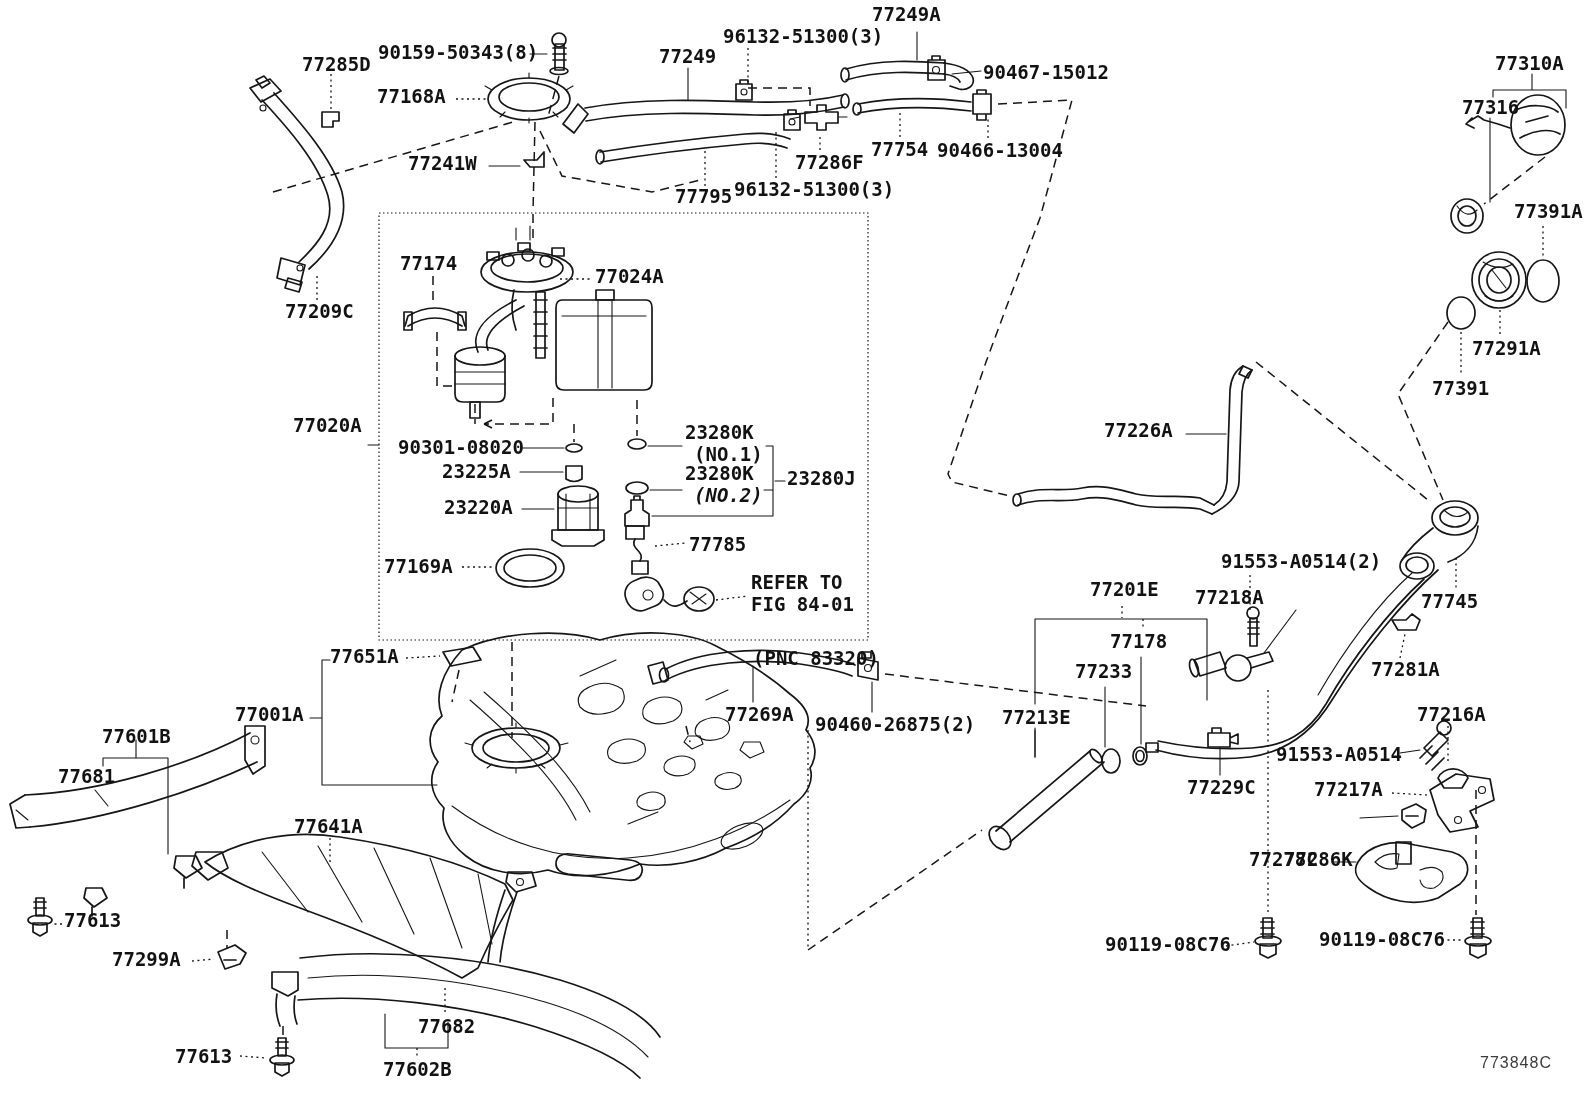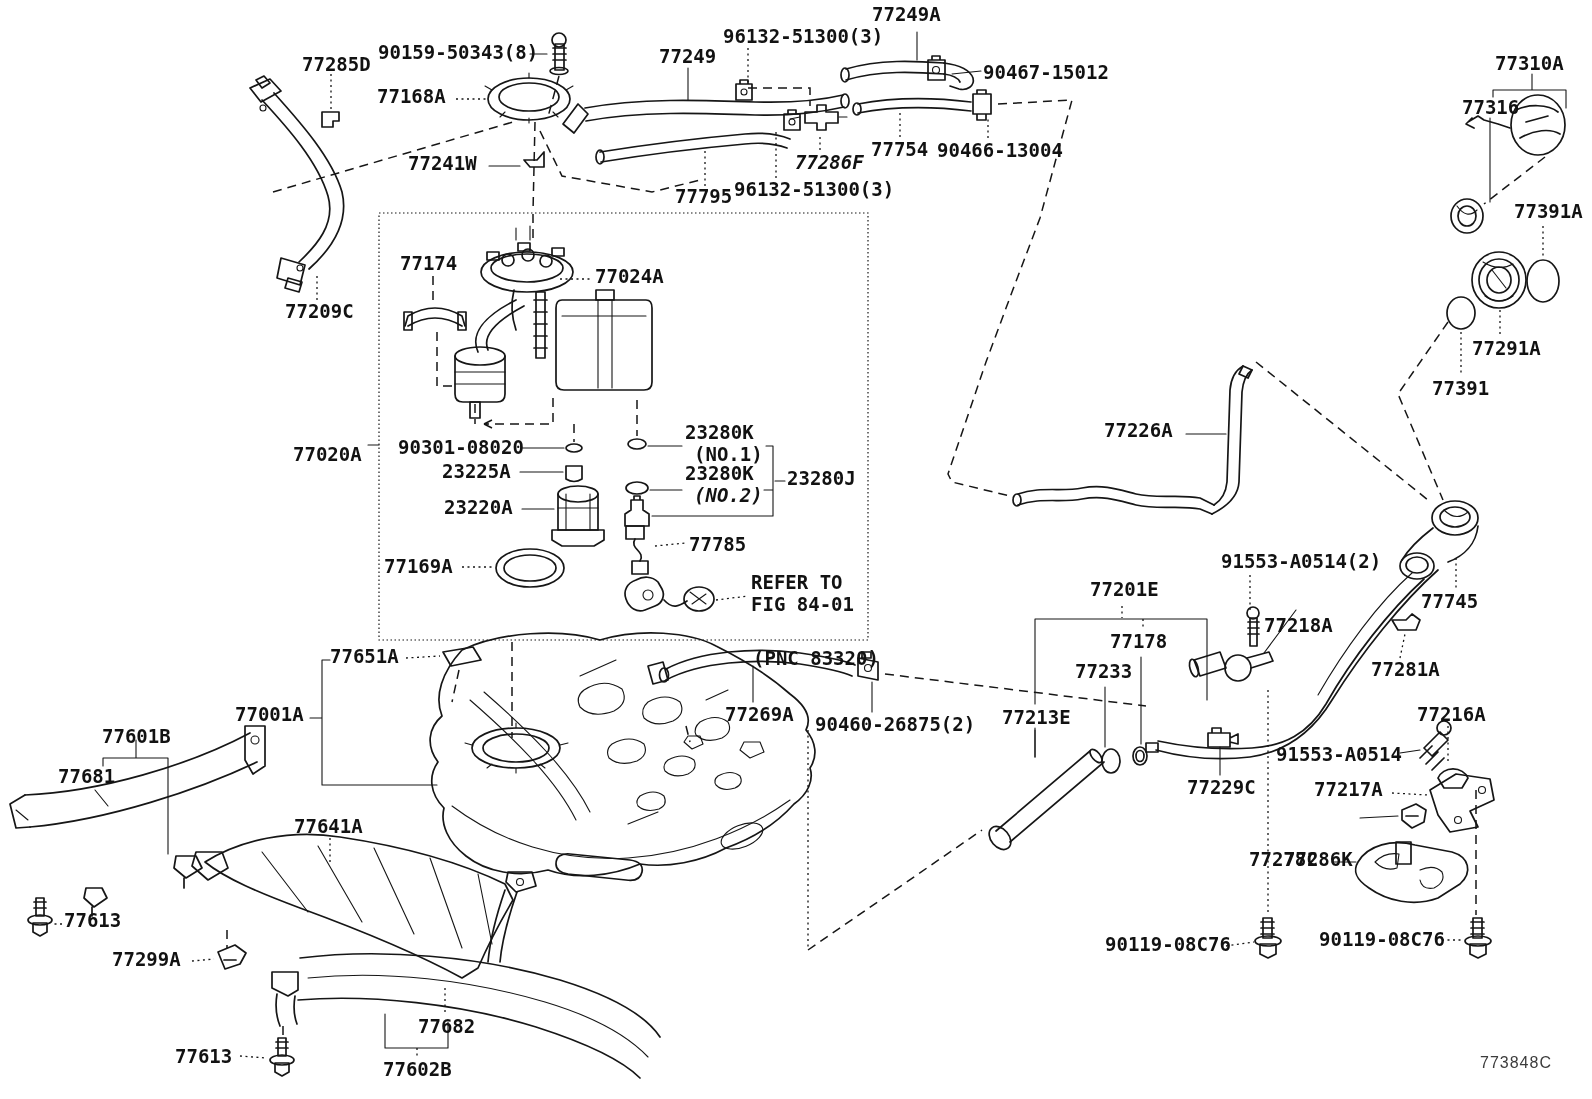--- a/index.html
+++ b/index.html
@@ -359,53 +359,53 @@
 
   <div id="labels">
       <div class="part-label" style="left: 302px; top: 54px;">77285D</div>
       <div class="part-label" style="left: 378px; top: 42px;">90159-50343(8)</div>
       <div class="part-label" style="left: 377px; top: 86px;">77168A</div>
       <div class="part-label" style="left: 408px; top: 153px;">77241W</div>
       <div class="part-label" style="left: 659px; top: 46px;">77249</div>
       <div class="part-label" style="left: 723px; top: 26px;">96132-51300(3)</div>
       <div class="part-label" style="left: 872px; top: 4px;">77249A</div>
       <div class="part-label" style="left: 983px; top: 62px;">90467-15012</div>
-      <div class="part-label" style="left: 795px; top: 152px; font-style: italic;">77286F</div>
+      <div class="part-label" style="left: 795px; top: 152px;">77286F</div>
       <div class="part-label" style="left: 871px; top: 139px;">77754</div>
       <div class="part-label" style="left: 937px; top: 140px;">90466-13004</div>
       <div class="part-label" style="left: 734px; top: 179px;">96132-51300(3)</div>
       <div class="part-label" style="left: 675px; top: 186px;">77795</div>
       <div class="part-label" style="left: 1495px; top: 53px;">77310A</div>
       <div class="part-label" style="left: 1462px; top: 97px;">77316</div>
       <div class="part-label" style="left: 1514px; top: 201px;">77391A</div>
       <div class="part-label" style="left: 1472px; top: 338px;">77291A</div>
       <div class="part-label" style="left: 1432px; top: 378px;">77391</div>
       <div class="part-label" style="left: 285px; top: 301px;">77209C</div>
       <div class="part-label" style="left: 400px; top: 253px;">77174</div>
       <div class="part-label" style="left: 595px; top: 266px;">77024A</div>
-      <div class="part-label" style="left: 293px; top: 444px;">77020A</div>
+      <div class="part-label" style="left: 293px; top: 415px;">77020A</div>
       <div class="part-label" style="left: 398px; top: 437px;">90301-08020</div>
       <div class="part-label" style="left: 442px; top: 461px;">23225A</div>
       <div class="part-label" style="left: 444px; top: 497px;">23220A</div>
       <div class="part-label" style="left: 384px; top: 556px;">77169A</div>
       <div class="part-label" style="left: 685px; top: 422px;">23280K</div>
       <div class="part-label" style="left: 694px; top: 444px;">(NO.1)</div>
       <div class="part-label" style="left: 685px; top: 463px;">23280K</div>
       <div class="part-label" style="left: 694px; top: 485px; font-style: italic;">(NO.2)</div>
       <div class="part-label" style="left: 787px; top: 468px;">23280J</div>
       <div class="part-label" style="left: 689px; top: 534px;">77785</div>
       <div class="part-label" style="left: 751px; top: 572px;">REFER TO</div>
       <div class="part-label" style="left: 751px; top: 594px;">FIG 84-01</div>
       <div class="part-label" style="left: 753px; top: 648px;">(PNC 83320)</div>
       <div class="part-label" style="left: 1104px; top: 420px;">77226A</div>
       <div class="part-label" style="left: 1197px; top: 551px; margin-left: 24px;">91553-A0514(2)</div>
       <div class="part-label" style="left: 1090px; top: 579px; text-align: center;">77201E</div>
       <div class="part-label" style="left: 1110px; top: 631px;">77178</div>
       <div class="part-label" style="left: 1075px; top: 661px;">77233</div>
-      <div class="part-label" style="left: 1264px; top: 587px; margin-top: 28px;">77218A</div>
+      <div class="part-label" style="left: 1195px; top: 587px;">77218A</div>
       <div class="part-label" style="left: 1421px; top: 591px;">77745</div>
       <div class="part-label" style="left: 1371px; top: 659px;">77281A</div>
       <div class="part-label" style="left: 1002px; top: 707px;">77213E</div>
       <div class="part-label" style="left: 1276px; top: 744px;">91553-A0514</div>
       <div class="part-label" style="left: 1417px; top: 704px;">77216A</div>
       <div class="part-label" style="left: 1187px; top: 777px;">77229C</div>
       <div class="part-label" style="left: 1314px; top: 779px;">77217A</div>
       <div class="part-label" style="left: 1284px; top: 807px; margin-top: 42px;">77286K</div>
       <div class="part-label" style="left: 1249px; top: 849px;">77278C</div>
       <div class="part-label" style="left: 1105px; top: 934px;">90119-08C76</div>

